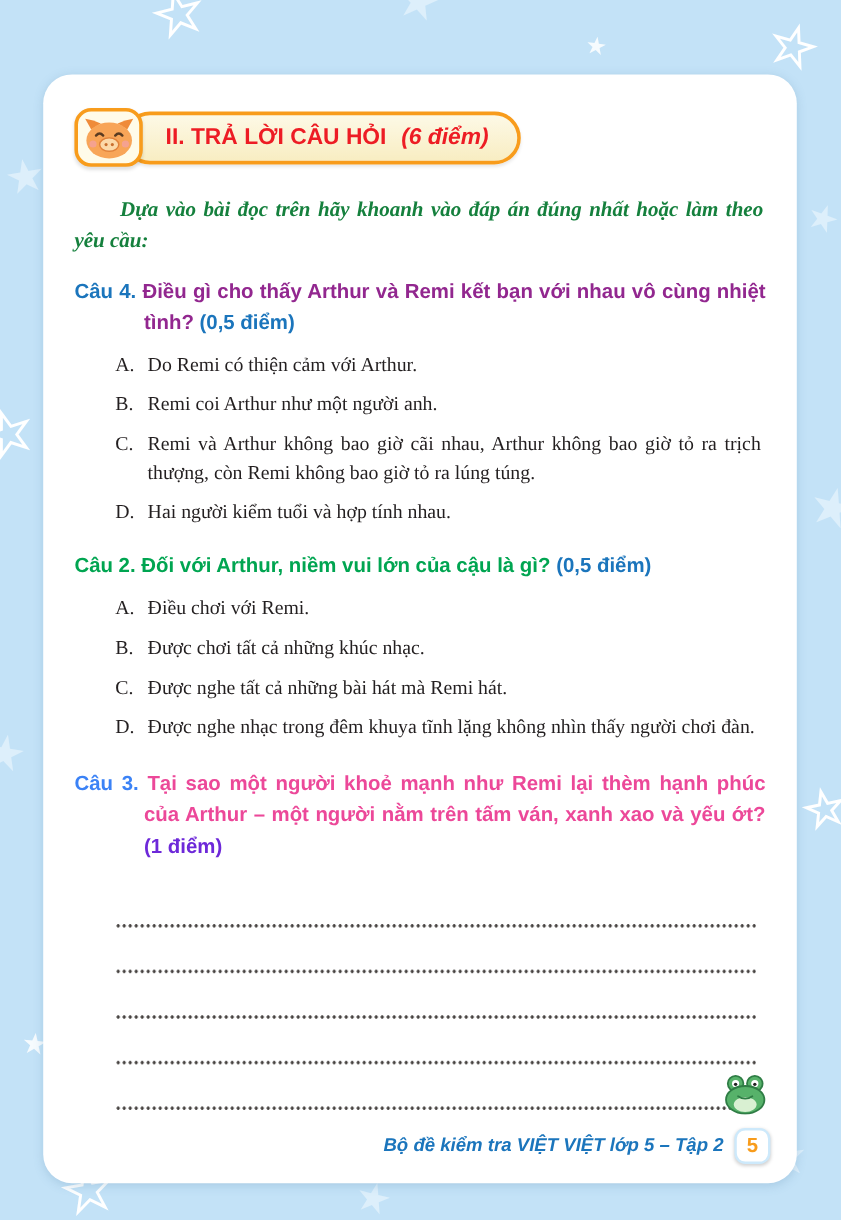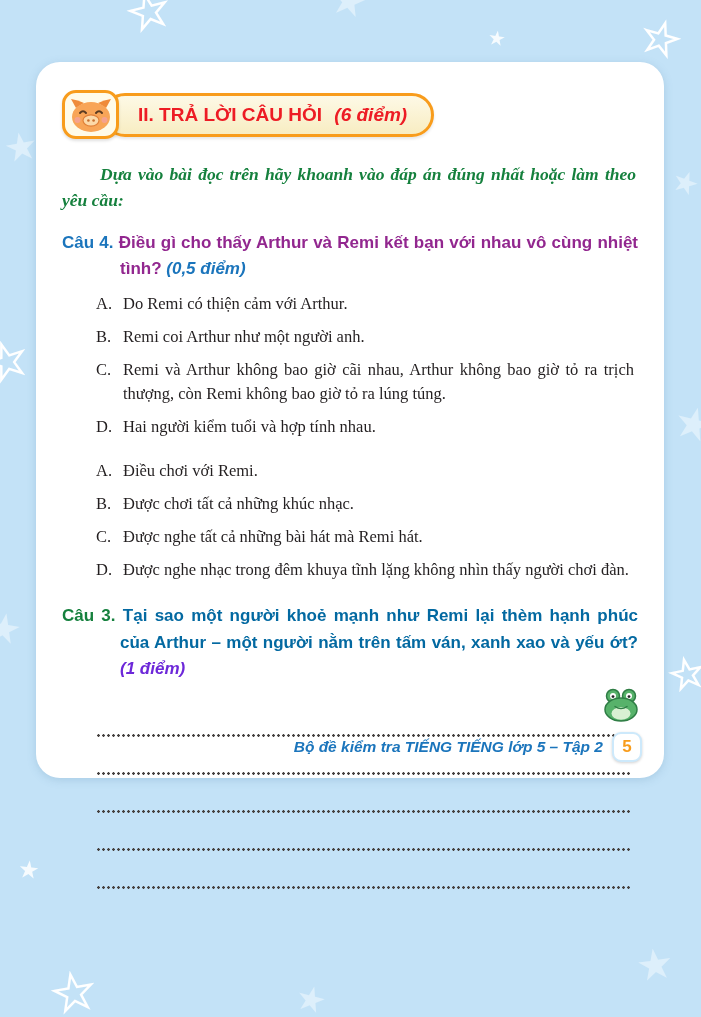--- a/index.html
+++ b/index.html
@@ -18,21 +18,21 @@
     user-select:none;
     pointer-events:none;
   }
   .star.filled{ color:#ddeffb; }
   .star.white{ color:rgba(255,255,255,.85); }
   .star.outline{ color:transparent; -webkit-text-stroke:2.4px #ffffff; }
 
   
   .card{
     position:absolute; left:36px; top:62px;
-    width:628px; height:716px;
+    width:628px; height:924px;
     background:#ffffff;
     border-radius:24px;
     box-shadow:0 2px 8px rgba(90,140,175,.25);
     padding:26px 26px 0 26px;
   }
 
   
   .header-row{ display:flex; align-items:center; margin-top:2px; }
   .mascot-badge{
     width:57px; height:49px; flex:none;
@@ -69,21 +69,21 @@
   }
 
   
   .q-text{
     margin:16px 0 10px 0;
     font-family:"Liberation Sans", sans-serif;
     font-weight:bold; font-size:17px; line-height:1.55;
     padding-left:58px; text-indent:-58px;
     text-align:justify;
   }
-  .q-points{ font-style:italic; }
+  .q-points{ }
   .option{
     display:flex;
     margin:0 4px 9px 34px;
     font-family:"Liberation Serif", serif;
     font-size:16.5px; line-height:1.45;
     color:#231f20;
     text-align:justify;
   }
   .option .letter{ width:27px; flex:none; }
   .option .opt-text{ flex:1; }
@@ -178,42 +178,47 @@
       <span class="letter">C.</span>
       <span class="opt-text">Remi và Arthur không bao giờ cãi nhau, Arthur không bao giờ tỏ ra trịch thượng, còn Remi không bao giờ tỏ ra lúng túng.</span>
     </div>
     <div class="option">
       <span class="letter">D.</span>
       <span class="opt-text">Hai người kiểm tuổi và hợp tính nhau.</span>
     </div>
   </div>
 
   <div style="margin-top:20px;">
+    <p class="q-text">
+      <span style="color: rgb(0, 165, 81);">Câu 2.</span>
+      <span style="color: rgb(0, 165, 81);">Đối với Arthur, niềm vui lớn của cậu là gì?</span>
+      <span class="q-points" style="color: rgb(27, 117, 188);">(0,5 điểm)</span>
+    </p>
     <div class="option">
       <span class="letter">A.</span>
       <span class="opt-text">Điều chơi với Remi.</span>
     </div>
     <div class="option">
       <span class="letter">B.</span>
       <span class="opt-text">Được chơi tất cả những khúc nhạc.</span>
     </div>
     <div class="option">
       <span class="letter">C.</span>
       <span class="opt-text">Được nghe tất cả những bài hát mà Remi hát.</span>
     </div>
     <div class="option">
       <span class="letter">D.</span>
       <span class="opt-text">Được nghe nhạc trong đêm khuya tĩnh lặng không nhìn thấy người chơi đàn.</span>
     </div>
   </div>
 
   <div style="margin-top:22px;">
     <p class="q-text">
-      <span style="color: #15803d;">Câu 3.</span>
-      <span style="color: #0369a1;">Tại sao một người khoẻ mạnh như Remi lại thèm hạnh phúc của Arthur – một người nằm trên tấm ván, xanh xao và yếu ớt?</span>
+      <span style="color: #3b82f6;">Câu 3.</span>
+      <span style="color: #ec4899;">Tại sao một người khoẻ mạnh như Remi lại thèm hạnh phúc của Arthur – một người nằm trên tấm ván, xanh xao và yếu ớt?</span>
       <span class="q-points" style="color: #6d28d9;">(1 điểm)</span>
     </p>
     <div class="answer-lines">
       <div class="answer-line"></div>
       <div class="answer-line"></div>
       <div class="answer-line"></div>
       <div class="answer-line"></div>
       <div class="answer-line"></div>
     </div>
   </div>
@@ -227,18 +232,18 @@
       <circle cx="11" cy="8.6" r="1.4" fill="#222222"></circle>
       <circle cx="27" cy="8.6" r="1.4" fill="#222222"></circle>
       <ellipse cx="19" cy="21.5" rx="16" ry="11.5" fill="#57b26a" stroke="#2f7d45" stroke-width="1.5"></ellipse>
       <ellipse cx="19" cy="25.5" rx="9.5" ry="6.2" fill="#d9f0d2"></ellipse>
       <path d="M13 18.5 q6 4.2 12 0" stroke="#2f7d45" stroke-width="1.4" fill="none" stroke-linecap="round"></path>
     </svg>
   </div>
 
   <div class="footer">
     <span>
-      <span>Bộ đề kiểm tra </span><span>TIẾNG TIẾNG</span><span> lớp 5 – Tập 2</span>
+      <span>Bộ đề kiểm tra </span><span>VIỆT VIỆT</span><span> lớp 5 – Tập 2</span>
     </span>
     <span class="page-badge">5</span>
   </div>
 
 </div>
 
 </body></html>

